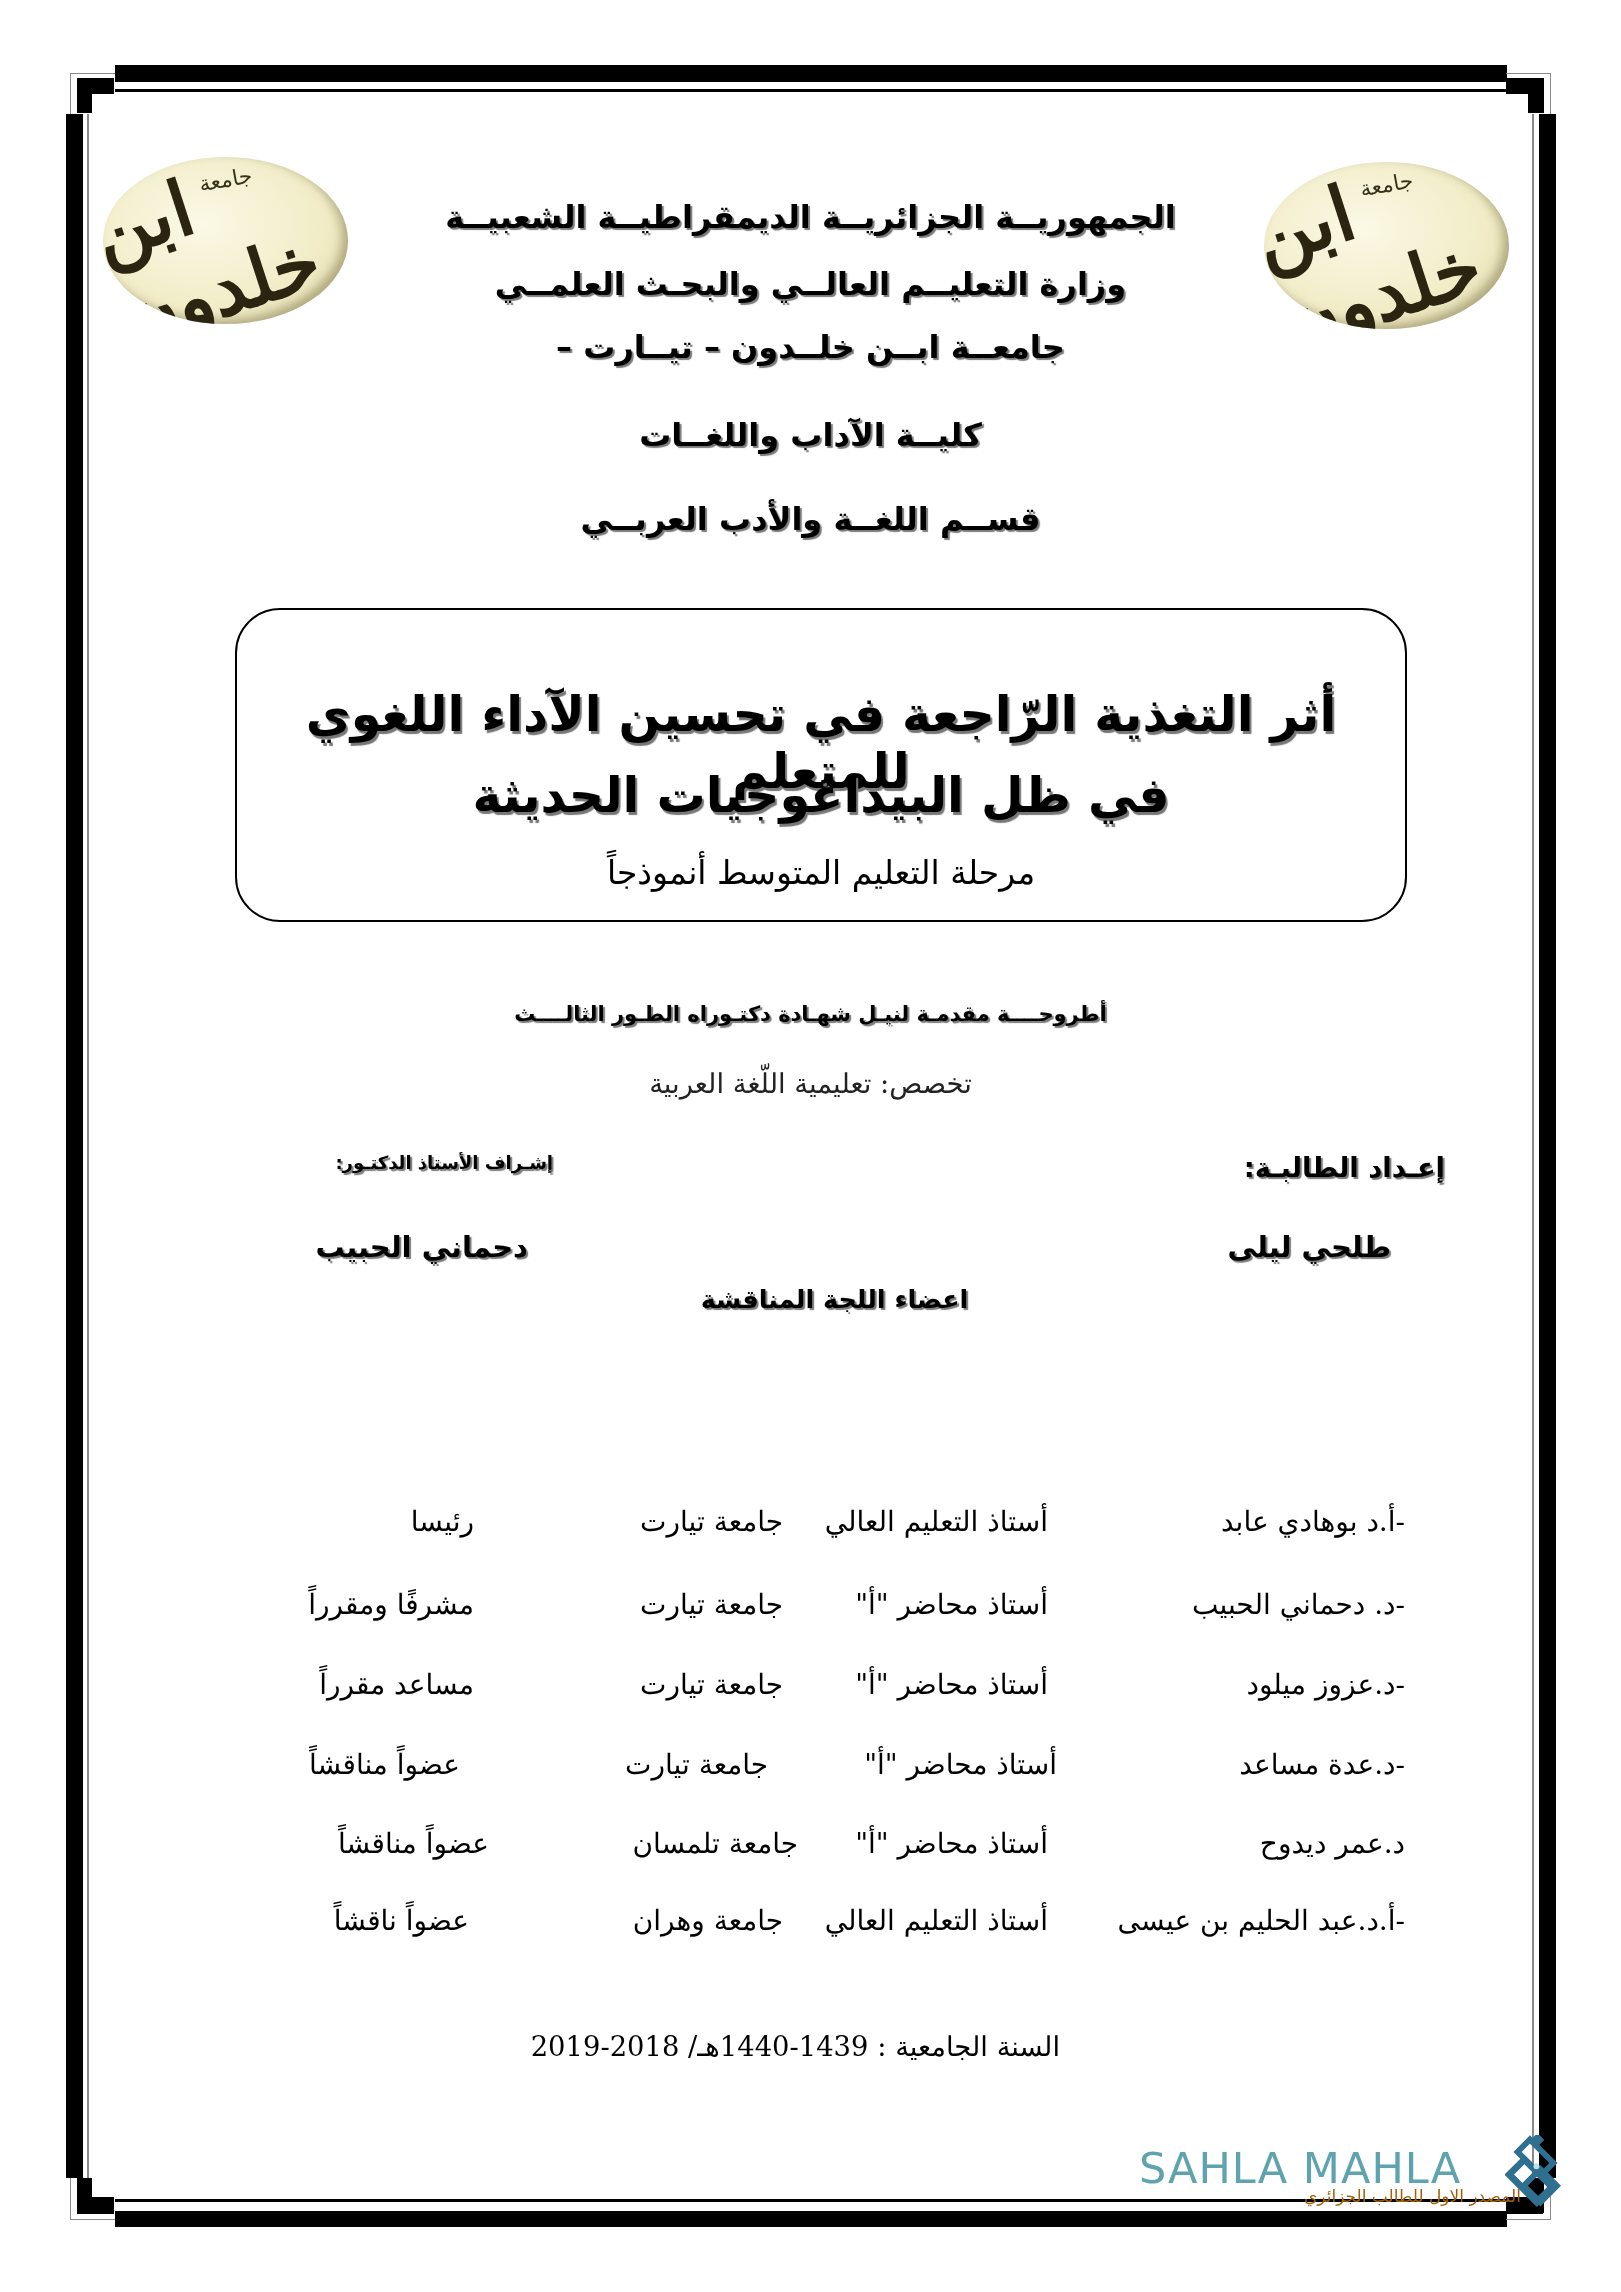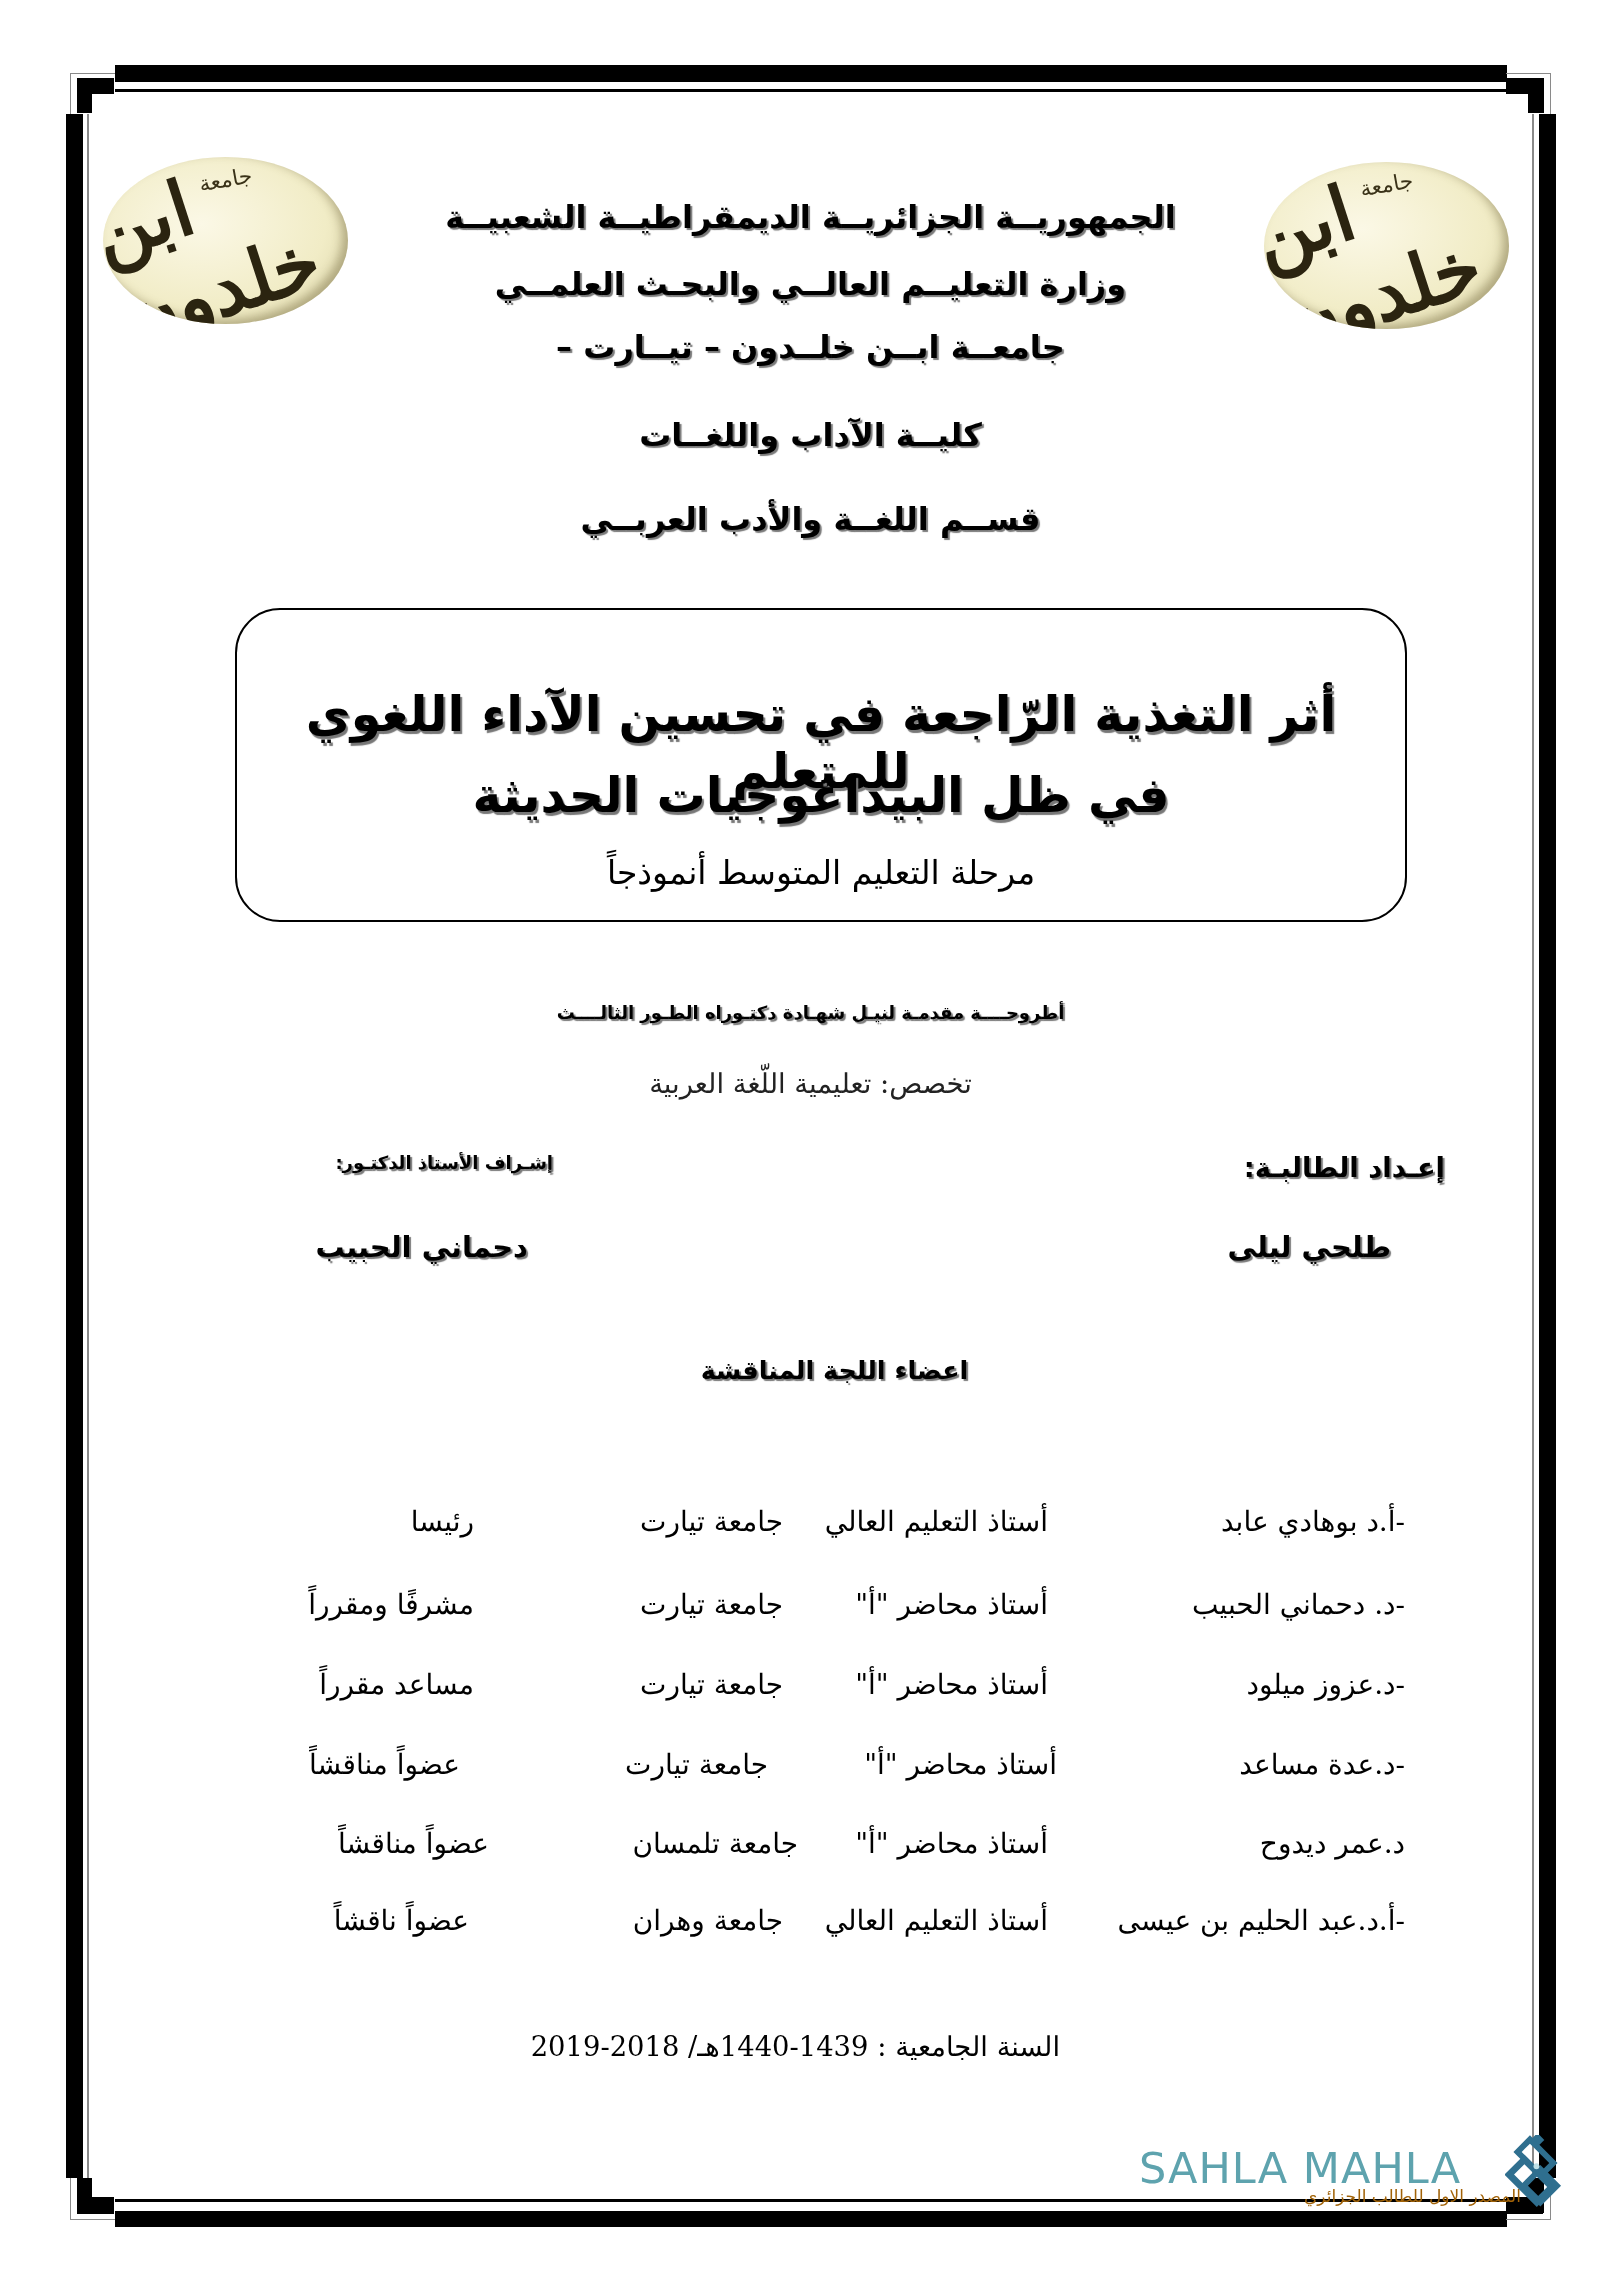--- a/index.html
+++ b/index.html
@@ -101,29 +101,29 @@
 <div class="hdr" style="top:316px;">جامعــة ابــن خلــدون – تيــارت –</div>
 <div class="hdr" style="top:404px;">كليــة الآداب واللغــات</div>
 <div class="hdr" style="top:488px;">قســم اللغــة والأدب العربــي</div>
 
 <div class="title-box">
   <div class="title-line" style="top:76px;">أثر التغذية الرّاجعة في تحسين الآداء اللغوي للمتعلم</div>
   <div class="title-line" style="top:157px;">في ظل البيداغوجيات الحديثة</div>
   <div class="title-sub" style="top:243px;">مرحلة التعليم المتوسط أنموذجاً</div>
 </div>
 
-<div class="center bold-sans" style="top:1002px; font-size:18px;">أطروحــــة مقدمـة لنيـل شهـادة دكتـوراه الطـور الثالــــث</div>
+<div class="center bold-sans" style="top:1002px; font-size:21px;">أطروحــــة مقدمـة لنيـل شهـادة دكتـوراه الطـور الثالــــث</div>
 <div class="center" style="top:1068px; font-size:27.4px; font-family:'DejaVu Serif', serif; color:#222;">تخصص:  تعليمية اللّغة العربية</div>
 
 <div class="abs bold-sans" style="right:176px; top:1152px; font-size:27.4px;">إعـداد الطالبـة:</div>
 <div class="abs bold-sans" style="right:1068px; top:1152px; font-size:18px;">إشـراف الأستاذ الدكتـور:</div>
 <div class="abs bold-sans" style="right:230px; top:1230px; font-size:29px;">طلحي ليلى</div>
 <div class="abs bold-sans" style="right:1093px; top:1230px; font-size:29px;margin-left:10px;">دحماني الحبيب</div>
 
-<div class="center bold-sans" style="top:1355px; font-size:25.5px;padding-left:48px;">اعضاء اللجة المناقشة</div>
+<div class="center bold-sans" style="top:1284px; font-size:25.5px;padding-left:48px;">اعضاء اللجة المناقشة</div>
 
 <div>
   <div class="crow" style="top:1505px;">
     <span style="right:216px;">-أ.د بوهادي عابد</span>
     <span style="right:573px;">أستاذ التعليم العالي</span>
     <span style="right:838px;">جامعة تيارت</span>
     <span style="right:1147px;">رئيسا</span>
   </div>
   <div class="crow" style="top:1588px;">
     <span style="right:216px;">-د. دحماني الحبيب</span>

